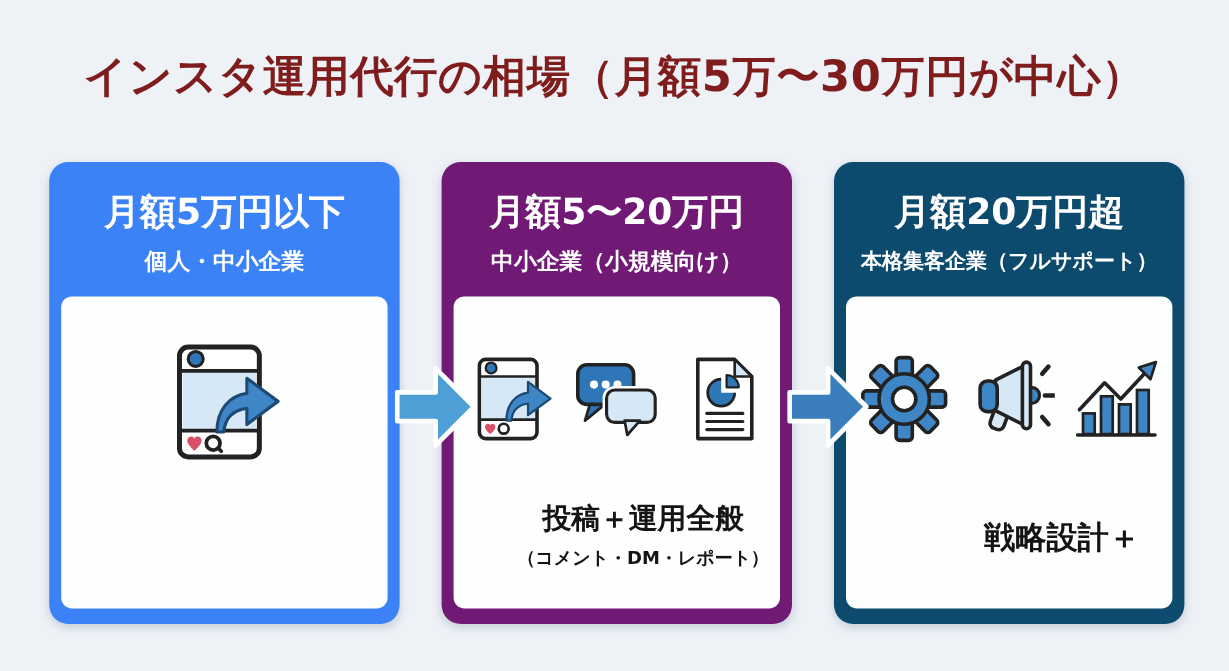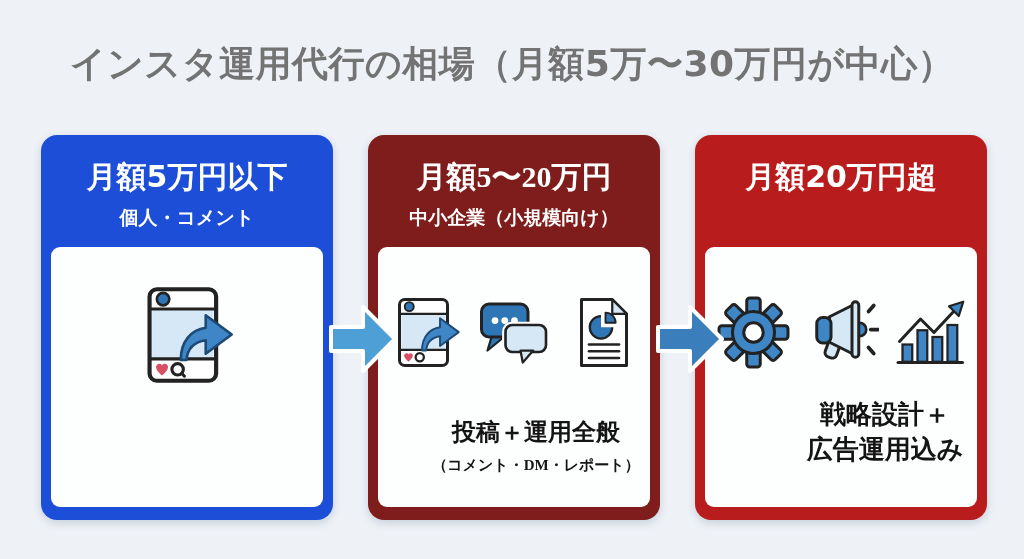--- a/index.html
+++ b/index.html
@@ -6,31 +6,31 @@
   html,body { width:1024px; height:559px; }
   body {
     background:#eef2f7;
     font-family:"DejaVu Sans","Liberation Sans",sans-serif;
     position:relative; overflow:hidden;
   }
   .stage { position:absolute; inset:0; }
 
   .main-title {
     position:absolute; top:40px; left:0; width:1024px;
-    text-align:center; font-size:36px; font-weight:800; color:#737373;
+    text-align:center; font-size:36px; font-weight:800; color:#7f1d1d;
     letter-spacing:0.5px; white-space:nowrap;
   }
 
   .card {
     position:absolute; top:135px; width:292px; height:385px;
     border-radius:16px; box-shadow:0 3px 8px rgba(20,50,90,0.18);
   }
-  .card.tier1 { left:41px;  background:#1d4ed8; }
-  .card.tier2 { left:368px; background:#7f1d1d;font-family:Liberation Serif, serif; }
-  .card.tier3 { left:695px; background:#b91c1c; }
+  .card.tier1 { left:41px;  background:#3b82f6; }
+  .card.tier2 { left:368px; background:#701a75; }
+  .card.tier3 { left:695px; background:#0c4a6e; }
 
   .card .price {
     position:absolute; top:22px; left:0; width:100%;
     text-align:center; color:#ffffff; font-size:30px; font-weight:800;
     white-space:nowrap;
   }
   .card .audience {
     position:absolute; top:70px; left:0; width:100%;
     text-align:center; color:#ffffff; font-size:19px; font-weight:700;
     white-space:nowrap;
@@ -66,21 +66,21 @@
 </style>
 </head>
 <body>
 
 <div class="stage">
 
   <div class="main-title">インスタ運用代行の相場（月額5万〜30万円が中心）</div>
 
   <div class="card tier1">
     <div class="price">月額5万円以下</div>
-    <div class="audience">個人・コメント</div>
+    <div class="audience">個人・中小企業</div>
     <div class="panel">
       <svg class="icon-solo" viewBox="0 0 100 100">
         <rect x="14" y="6" width="64" height="88" rx="7" fill="#ffffff" stroke="#222" stroke-width="4"></rect>
         <rect x="16.5" y="26" width="59" height="46" fill="#d6e8f6"></rect>
         <line x1="14" y1="25" x2="78" y2="25" stroke="#222" stroke-width="3"></line>
         <line x1="14" y1="73" x2="78" y2="73" stroke="#222" stroke-width="3"></line>
         <circle cx="27" cy="15.5" r="6" fill="#2e76b5" stroke="#222" stroke-width="2.5"></circle>
         <path d="M26,89 C21,84.5 19,81.5 21,78.8 C22.6,76.8 26,77.3 26,79.8 C26,77.3 29.4,76.8 31,78.8 C33,81.5 31,84.5 26,89 Z" fill="#d94f63"></path>
         <circle cx="41" cy="83" r="5.5" fill="#ffffff" stroke="#222" stroke-width="3"></circle>
         <path d="M45,87 L47.5,89.5" stroke="#222" stroke-width="3" stroke-linecap="round"></path>
@@ -128,20 +128,21 @@
       </div>
       <div class="caption">
         <span class="l1">投稿＋運用全般</span>
         <span class="l2">（コメント・DM・レポート）</span>
       </div>
     </div>
   </div>
 
   <div class="card tier3">
     <div class="price">月額20万円超</div>
+    <div class="audience">本格集客企業（フルサポート）</div>
     <div class="panel">
       <div class="icon-row">
         <svg viewBox="0 0 100 100">
           <g fill="#3f86c6" stroke="#222" stroke-width="4">
             <rect x="41" y="4" width="18" height="22" rx="4"></rect>
             <rect x="41" y="4" width="18" height="22" rx="4" transform="rotate(45 50 50)"></rect>
             <rect x="41" y="4" width="18" height="22" rx="4" transform="rotate(90 50 50)"></rect>
             <rect x="41" y="4" width="18" height="22" rx="4" transform="rotate(135 50 50)"></rect>
             <rect x="41" y="4" width="18" height="22" rx="4" transform="rotate(180 50 50)"></rect>
             <rect x="41" y="4" width="18" height="22" rx="4" transform="rotate(225 50 50)"></rect>
@@ -166,21 +167,20 @@
           <rect x="34" y="47" width="13" height="42" fill="#3f86c6" stroke="#222" stroke-width="3"></rect>
           <rect x="54" y="56" width="13" height="33" fill="#3f86c6" stroke="#222" stroke-width="3"></rect>
           <rect x="74" y="40" width="13" height="49" fill="#3f86c6" stroke="#222" stroke-width="3"></rect>
           <line x1="8" y1="90" x2="94" y2="90" stroke="#222" stroke-width="4" stroke-linecap="round"></line>
           <polyline points="10,62 38,32 56,50 84,20" fill="none" stroke="#222" stroke-width="4" stroke-linejoin="round" stroke-linecap="round"></polyline>
           <path d="M95,9 L76,15 L89,28 Z" fill="#3f86c6" stroke="#222" stroke-width="3" stroke-linejoin="round"></path>
         </svg>
       </div>
       <div class="caption">
         <span class="l1">戦略設計＋</span>
-        <span class="l2">広告運用込み</span>
       </div>
     </div>
   </div>
 
   <svg class="flow-arrow a1" viewBox="0 0 68 76">
     <path d="M2,26 H34 V6 L66,38 L34,70 V50 H2 Z" fill="#4d9fd6" stroke="#ffffff" stroke-width="4" stroke-linejoin="round"></path>
   </svg>
   <svg class="flow-arrow a2" viewBox="0 0 68 76">
     <path d="M2,26 H34 V6 L66,38 L34,70 V50 H2 Z" fill="#3a7fbc" stroke="#ffffff" stroke-width="4" stroke-linejoin="round"></path>
   </svg>

